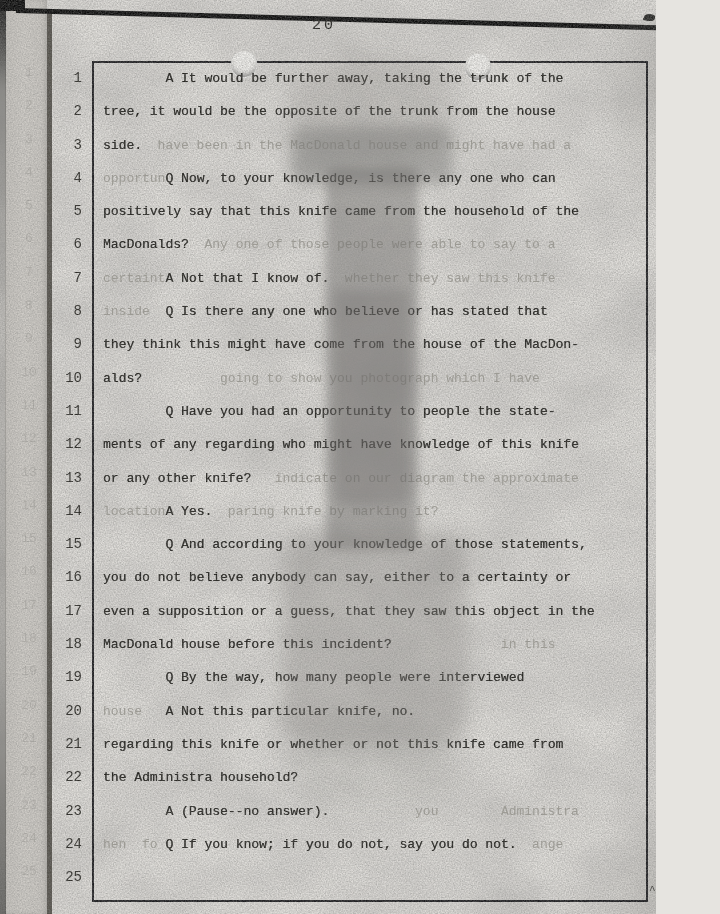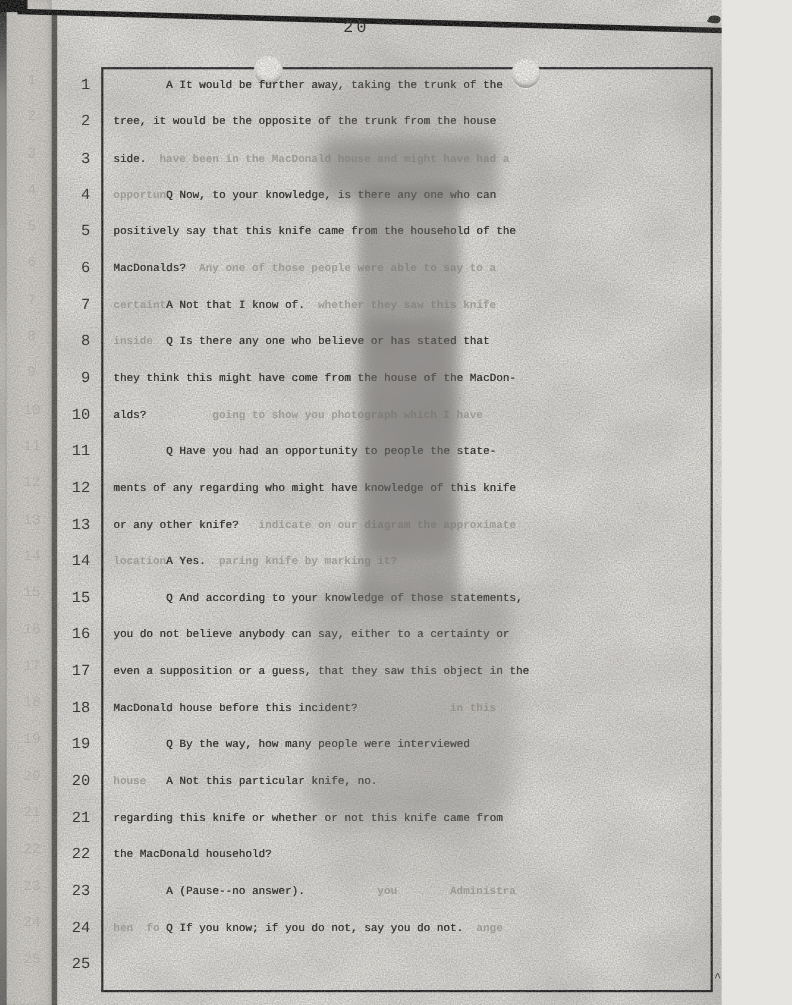--- a/index.html
+++ b/index.html
@@ -40,24 +40,24 @@
 
   
   .numbers{position:absolute;left:54px;top:62px;width:28px;text-align:right;
     font-size:14px;color:#2b2a26;}
   .numbers .num{height:33.3px;line-height:33.3px;}
   .gnumbers{position:absolute;left:16px;top:56px;width:26px;text-align:center;
     font-size:13px;color:#7d7b76;opacity:.28;filter:blur(.5px);}
   .gnumbers .num{height:33.3px;line-height:33.3px;}
 
   
-  .lines{position:absolute;left:103px;top:62px;font-size:10px;color:#24231f;}
+  .lines{position:absolute;left:103px;top:62px;font-size:13px;color:#24231f;}
   .lines .ln{height:33.3px;line-height:33.3px;white-space:pre;}
   .lines .t{white-space:pre;text-shadow:.3px 0 0 rgba(20,20,18,.7);}
-  .lines .g{white-space:pre;color:#a19f98;text-shadow:none;filter:blur(.35px);font-weight:bold;}
+  .lines .g{white-space:pre;color:#a19f98;text-shadow:none;filter:blur(.35px);}
 
   
   .stain{position:absolute;pointer-events:none;}
   .stain-halo{left:290px;top:55px;width:160px;height:110px;background:rgba(130,128,124,.25);
     border-radius:40%;filter:blur(14px);}
   .stain-top{left:291px;top:126px;width:162px;height:58px;background:rgba(108,107,104,.42);
     border-radius:10px;filter:blur(7px);}
   .stain-col{left:326px;top:168px;width:92px;height:382px;background:rgba(104,103,100,.45);
     border-radius:8px;filter:blur(5px);}
   .stain-core{left:334px;top:290px;width:76px;height:215px;background:rgba(92,91,88,.28);
@@ -177,21 +177,21 @@
     <div class="ln"><span class="g"></span><span class="t">ments of any regarding who might have knowledge of this knife</span><span class="g"></span></div>
     <div class="ln"><span class="g"></span><span class="t">or any other knife?</span><span class="g">   indicate on our diagram the approximate</span></div>
     <div class="ln"><span class="g">location</span><span class="t">A Yes.</span><span class="g">  paring knife by marking it?</span></div>
     <div class="ln"><span class="g"></span><span class="t">        Q And according to your knowledge of those statements,</span><span class="g"></span></div>
     <div class="ln"><span class="g"></span><span class="t">you do not believe anybody can say, either to a certainty or</span><span class="g"></span></div>
     <div class="ln"><span class="g"></span><span class="t">even a supposition or a guess, that they saw this object in the</span><span class="g"></span></div>
     <div class="ln"><span class="g"></span><span class="t">MacDonald house before this incident?</span><span class="g">              in this</span></div>
     <div class="ln"><span class="g"></span><span class="t">        Q By the way, how many people were interviewed</span><span class="g"></span></div>
     <div class="ln"><span class="g">house   </span><span class="t">A Not this particular knife, no.</span><span class="g"></span></div>
     <div class="ln"><span class="g"></span><span class="t">regarding this knife or whether or not this knife came from</span><span class="g"></span></div>
-    <div class="ln"><span class="g"></span><span class="t">the MacDonald household?</span><span class="g"></span></div>
+    <div class="ln"><span class="g"></span><span class="t">the Administra household?</span><span class="g"></span></div>
     <div class="ln"><span class="g"></span><span class="t">        A (Pause--no answer).</span><span class="g">           you        Administra</span></div>
     <div class="ln"><span class="g">hen  fo </span><span class="t">Q If you know; if you do not, say you do not.</span><span class="g">  ange</span></div>
   </div>
 
   <div class="stain stain-halo"></div>
   <div class="stain stain-top"></div>
   <div class="stain stain-col"></div>
   <div class="stain stain-core"></div>
   <div class="stain stain-bottom"></div>
   <div class="stain stain-fade"></div>

